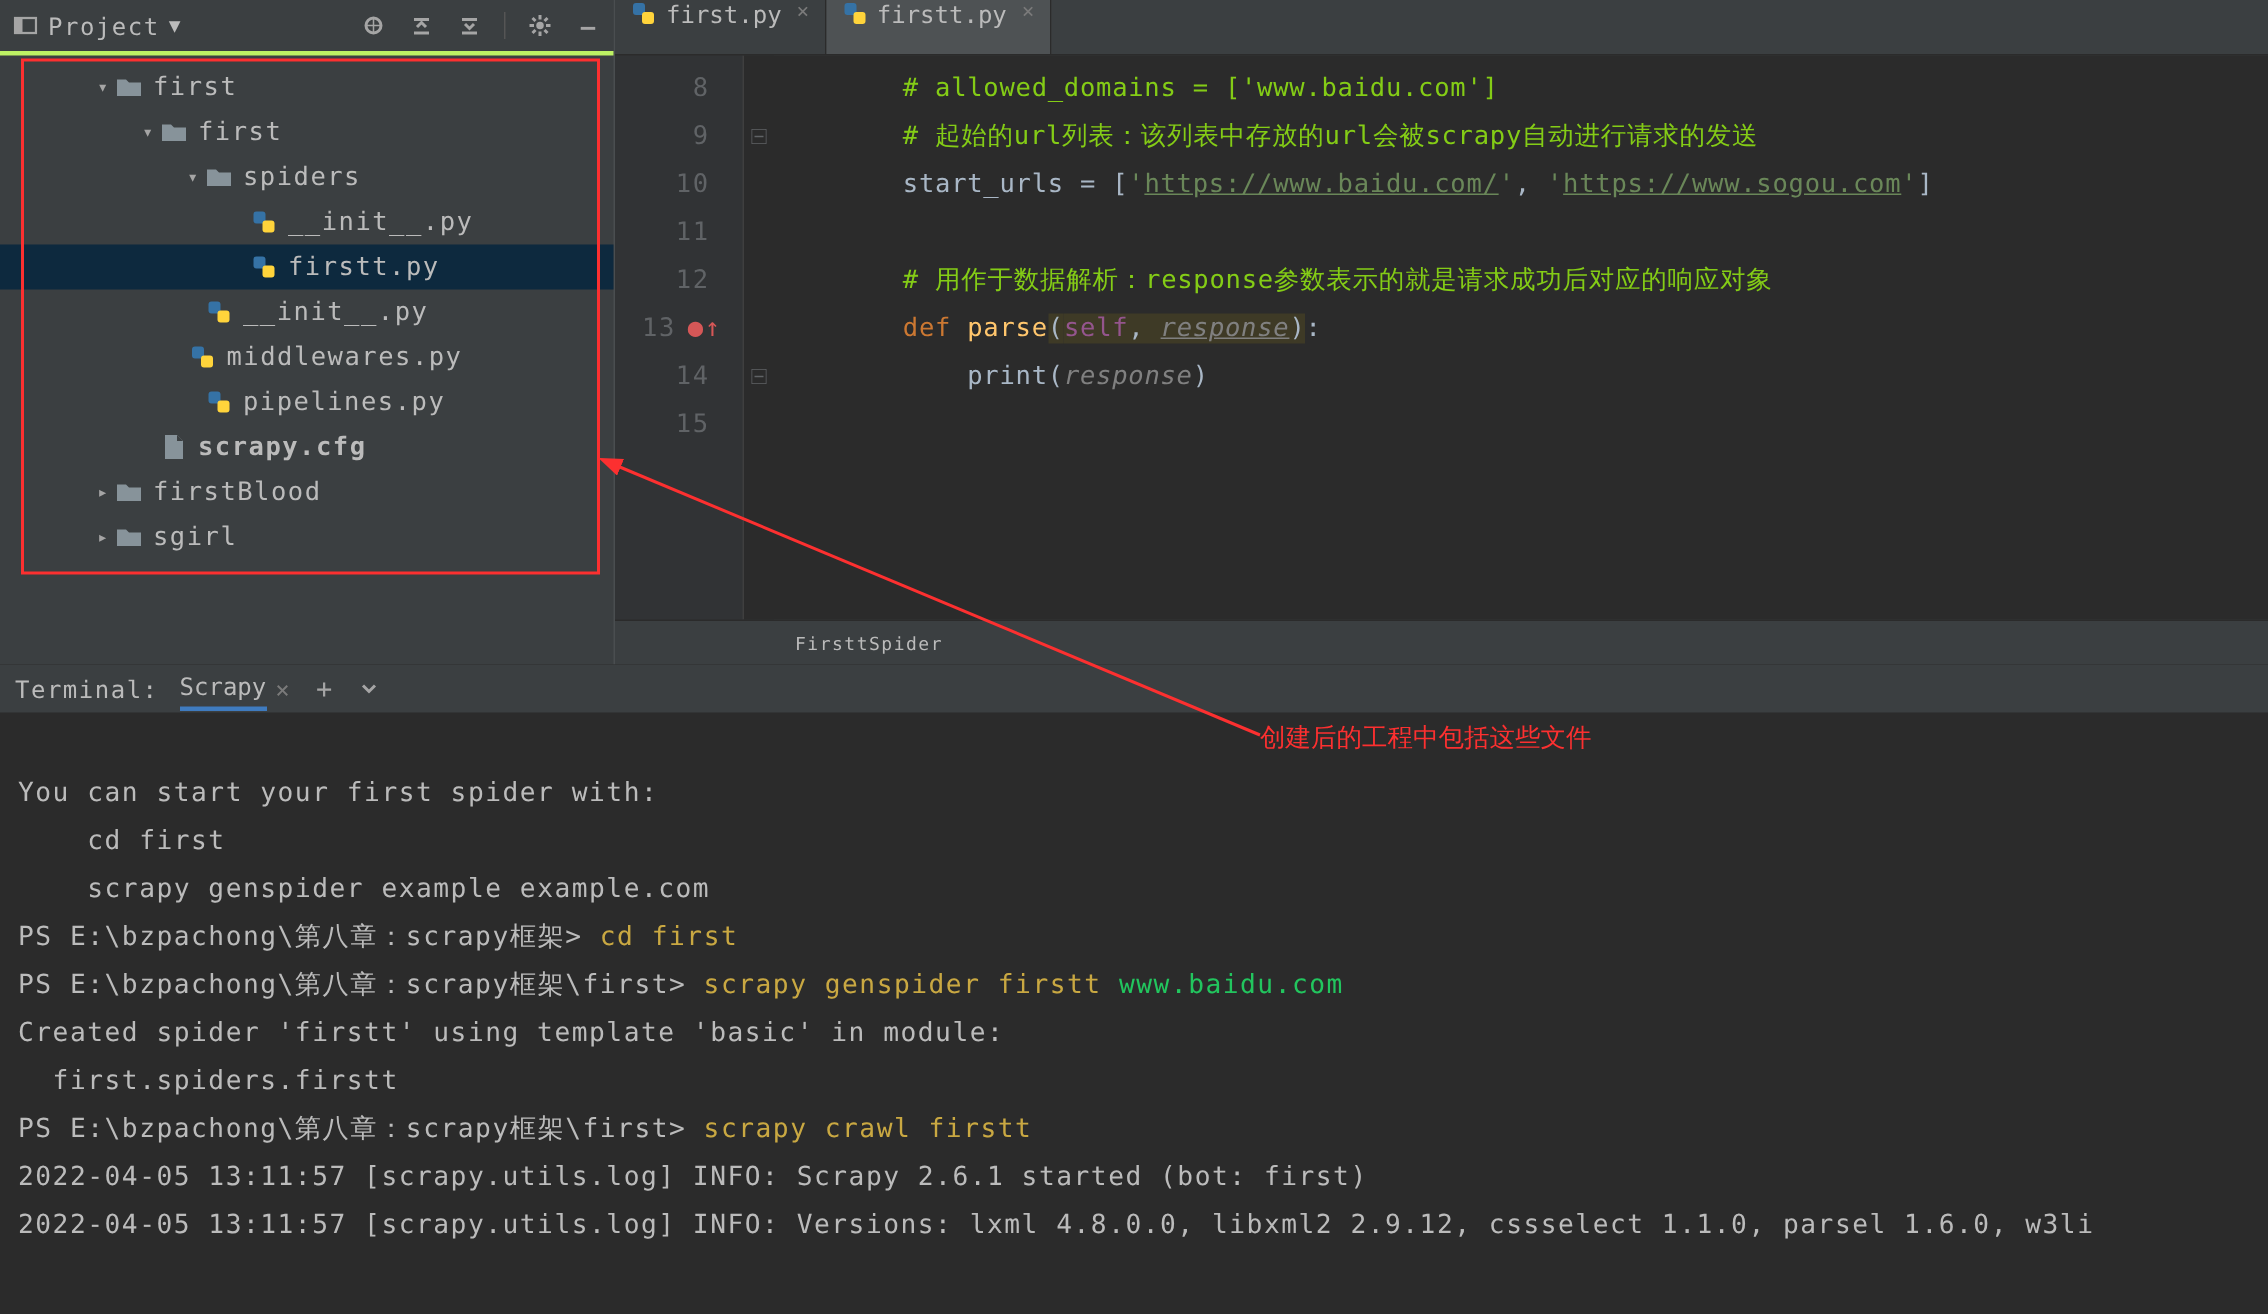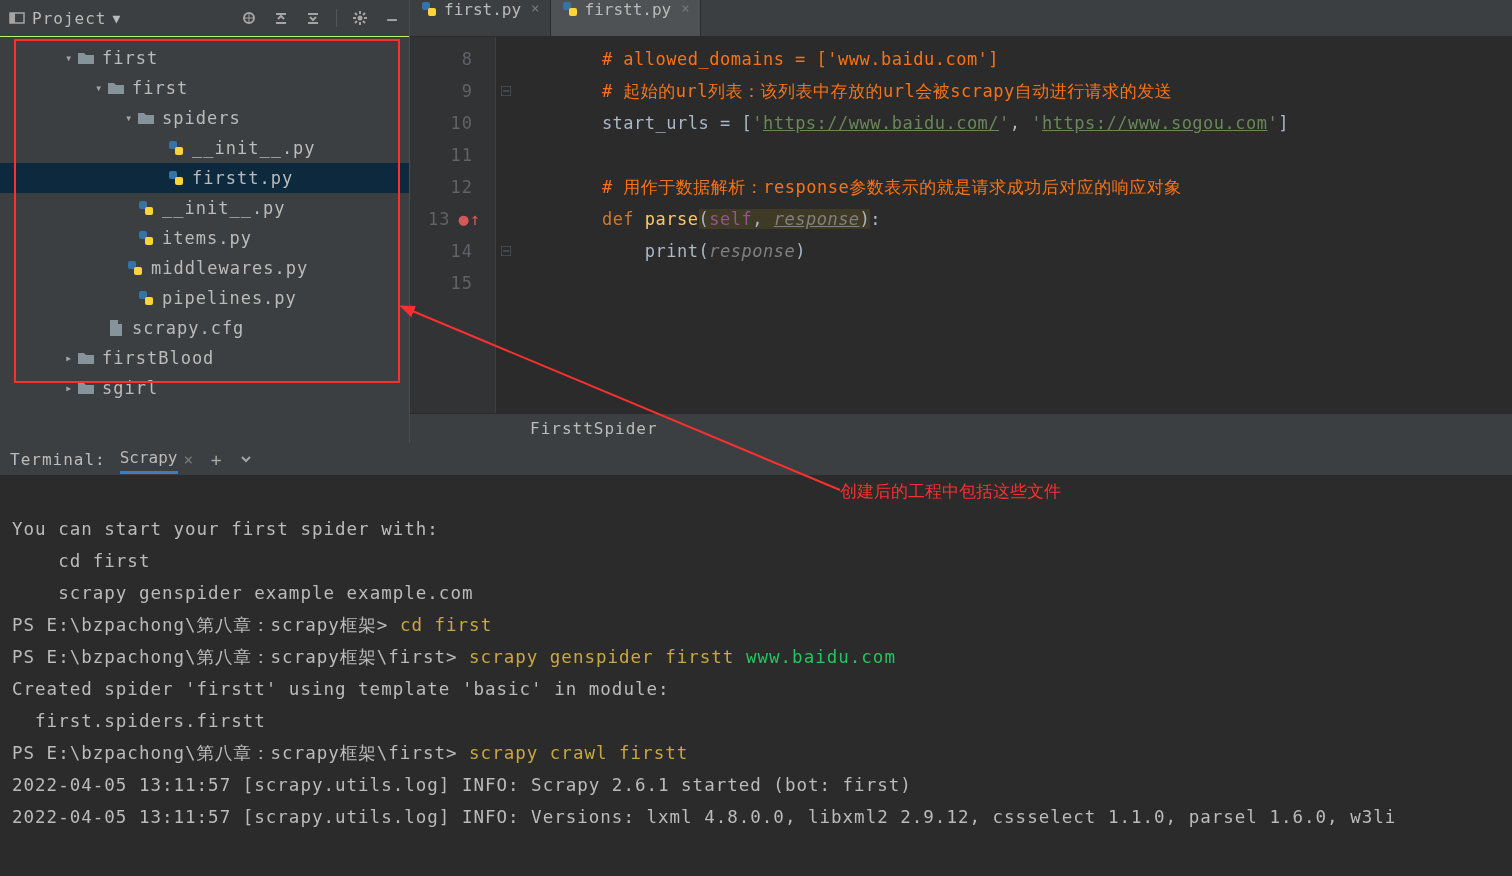--- a/index.html
+++ b/index.html
@@ -1,20 +1,20 @@
 <!DOCTYPE html>
 <html><head>
 <meta charset="utf-8">
 <style>
 *{box-sizing:border-box;margin:0;padding:0;}
 body{font-family:"Consolas","Menlo","DejaVu Sans Mono",monospace;background:#2b2b2b;color:#a9b7c6;font-size:16px;overflow:hidden;width:1512px;height:876px;}
 .root{display:flex;flex-direction:column;width:1512px;height:876px;}
 .top{display:flex;height:443px;}
 .sidebar{width:410px;background:#3b3f41;border-right:1px solid #4a4e50;display:flex;flex-direction:column;}
-.sidebar-header{height:37px;background:#3b3f41;display:flex;align-items:center;padding:0 8px;color:#bbbbbb;border-bottom:1px solid #bef264;}
+.sidebar-header{height:37px;background:#3b3f41;display:flex;align-items:center;padding:0 8px;color:#bbbbbb;border-bottom:3px solid #bef264;}
 .sidebar-header .title{display:flex;align-items:center;gap:6px;flex:1;letter-spacing:1px;}
 .toolbar-icons{display:flex;align-items:center;gap:14px;}
 .tb-ico{width:18px;height:18px;display:flex;align-items:center;justify-content:center;color:#a5a5a5;cursor:pointer;}
 .tree{position:relative;flex:1;padding-top:6px;}
 .tree-row{display:flex;align-items:center;height:30px;white-space:nowrap;font-size:17px;letter-spacing:1px;}
 .tree-row.selected{background:#0d293e;}
 .tree-row .chevron{width:14px;display:inline-block;text-align:center;color:#a5a5a5;font-size:12px;}
 .tree-row .ico{width:20px;height:20px;display:inline-flex;align-items:center;justify-content:center;margin-right:6px;}
 .tree-row .label{color:#bbbbbb;}
 .folder-ico{fill:#87939a;}
@@ -24,29 +24,29 @@
 .tab{display:flex;align-items:flex-start;padding:0 10px;gap:6px;color:#bbbbbb;border-right:1px solid #2b2b2b;cursor:pointer;}
 .tab.active{background:#4e5254;}
 .tab .close{color:#7a7a7a;font-size:14px;margin-left:4px;}
 .editor-body{flex:1;display:flex;overflow:hidden;position:relative;}
 .gutter{width:86px;background:#313335;color:#606366;text-align:right;padding-right:22px;padding-top:6px;font-size:17px;letter-spacing:1px;line-height:32px;border-right:1px solid #3f3f3f;position:relative;}
 .gutter .ln{height:32px;}
 .fold-col{width:20px;background:#2b2b2b;padding-top:6px;}
 .fold-col .fm{height:32px;display:flex;align-items:center;justify-content:center;color:#606366;font-size:11px;}
 .code{flex:1;padding-top:6px;font-size:17px;letter-spacing:0.5px;line-height:32px;white-space:pre;color:#a9b7c6;}
 .code .row{height:32px;}
-.c-cmt{color:#f97316;}
+.c-cmt{color:#84cc16;}
 .c-kw{color:#cc7832;}
 .c-str{color:#6a8759;}
 .c-url{color:#6a8759;text-decoration:underline;}
 .c-fn{color:#ffc66d;}
 .c-self{color:#94558d;}
 .c-param{font-style:italic;color:#808080;}
 .hl-bg{background:#3e3a26;}
-.breadcrumb{height:30px;background:#3b3f41;border-top:1px solid #2b2b2b;display:flex;align-items:center;padding-left:120px;color:#bbbbbb;font-size:16px;letter-spacing:1px;}
+.breadcrumb{height:30px;background:#3b3f41;border-top:1px solid #2b2b2b;display:flex;align-items:center;padding-left:120px;color:#bbbbbb;font-size:12px;letter-spacing:1px;}
 .terminal-wrap{flex:1;display:flex;flex-direction:column;background:#2b2b2b;}
 .term-tabs{height:33px;background:#3b3f41;display:flex;align-items:center;padding:0 10px;gap:14px;color:#bbbbbb;border-bottom:1px solid #2b2b2b;}
 .term-tabs .tlabel{letter-spacing:1px;}
 .term-tabs .tname{color:#bbbbbb;border-bottom:3px solid #3f7bbf;padding-bottom:4px;margin-top:4px;}
 .term-tabs .tclose{color:#7a7a7a;}
 .term-icons{display:flex;align-items:center;gap:12px;}
 .terminal{flex:1;background:#2b2b2b;color:#bbbbbb;padding:5px 12px;font-size:17.5px;line-height:32px;letter-spacing:1px;white-space:pre-wrap;}
 .term-cmd{color:#c9a842;}
 .term-url{color:#22c55e;}
 .annotation{position:absolute;pointer-events:none;}
@@ -163,51 +163,41 @@
           <div class="tree-row" style="padding-left: 122px;">
             <span class="chevron"></span>
             <span class="ico">
               <svg width="18" height="18">
                 <rect x="2" y="2" width="8" height="8" rx="2" fill="#3572a5"></rect>
                 <rect x="8" y="8" width="8" height="8" rx="2" fill="#ffd43b"></rect>
               </svg>
             </span>
             <span class="label">__init__.py</span>
           </div>
+          <div class="tree-row" style="padding-left: 111px;">
+            <span class="chevron"></span>
+            <span class="ico">
+              <svg width="18" height="18">
+                <rect x="2" y="2" width="8" height="8" rx="2" fill="#3572a5"></rect>
+                <rect x="8" y="8" width="8" height="8" rx="2" fill="#ffd43b"></rect>
+              </svg>
+            </span>
+            <span class="label">middlewares.py</span>
+          </div>
           <div class="tree-row" style="padding-left: 122px;">
             <span class="chevron"></span>
             <span class="ico">
               <svg width="18" height="18">
                 <rect x="2" y="2" width="8" height="8" rx="2" fill="#3572a5"></rect>
                 <rect x="8" y="8" width="8" height="8" rx="2" fill="#ffd43b"></rect>
               </svg>
             </span>
-            <span class="label">items.py</span>
-          </div>
-          <div class="tree-row" style="padding-left: 111px;">
-            <span class="chevron"></span>
-            <span class="ico">
-              <svg width="18" height="18">
-                <rect x="2" y="2" width="8" height="8" rx="2" fill="#3572a5"></rect>
-                <rect x="8" y="8" width="8" height="8" rx="2" fill="#ffd43b"></rect>
-              </svg>
-            </span>
-            <span class="label">middlewares.py</span>
-          </div>
-          <div class="tree-row" style="padding-left: 122px;">
-            <span class="chevron"></span>
-            <span class="ico">
-              <svg width="18" height="18">
-                <rect x="2" y="2" width="8" height="8" rx="2" fill="#3572a5"></rect>
-                <rect x="8" y="8" width="8" height="8" rx="2" fill="#ffd43b"></rect>
-              </svg>
-            </span>
             <span class="label">pipelines.py</span>
           </div>
-          <div class="tree-row" style="padding-left: 92px;">
+          <div class="tree-row" style="padding-left: 92px; font-weight: bold;">
             <span class="chevron"></span>
             <span class="ico">
               <svg width="16" height="18">
                 <path fill="#87939a" d="M2 1h8l4 4v12H2z"></path>
                 <path fill="#3b3f41" d="M10 1v4h4"></path>
               </svg>
             </span>
             <span class="label">scrapy.cfg</span>
           </div>
           <div class="tree-row" style="padding-left: 62px;">

